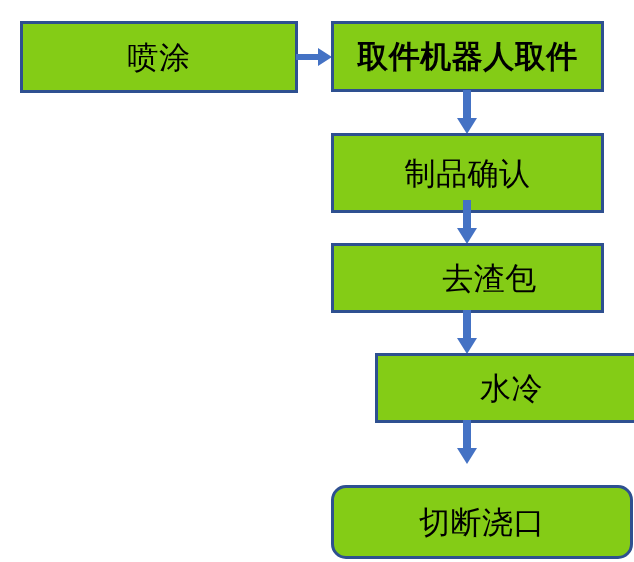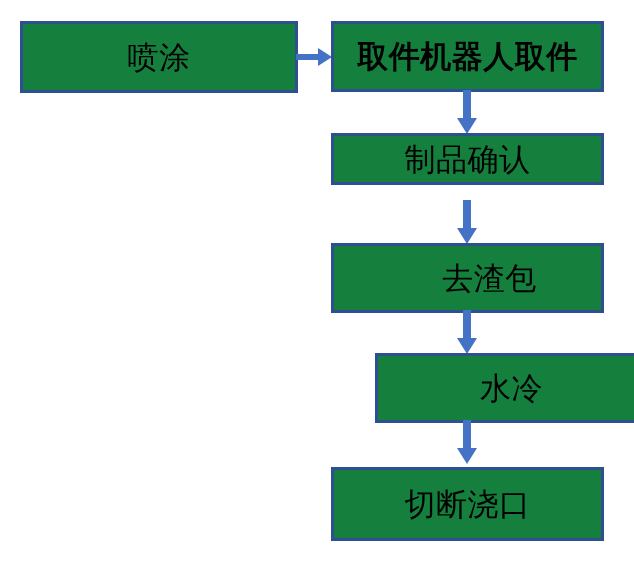--- a/index.html
+++ b/index.html
@@ -13,21 +13,21 @@
   #flowchart-canvas {
     position: relative;
     width: 634px;
     height: 562px;
     background: #ffffff;
     overflow: hidden;
   }
   .node {
     position: absolute;
     box-sizing: border-box;
-    background: #15803d;
+    background: #84cc16;
     border: 3px solid #2E5090;
     display: flex;
     align-items: center;
     justify-content: center;
   }
   .node-label {
     font-family: "Liberation Serif", "DejaVu Serif", serif;
     font-size: 31px;
     line-height: 1;
     color: #000000;
@@ -40,24 +40,24 @@
     overflow: visible;
   }
   .connector svg {
     display: block;
     overflow: visible;
   }
 
   
   #node-spray      { left: 20px;  top: 21px;  width: 278px; height: 72px; }
   #node-robot      { left: 331px; top: 21px;  width: 273px; height: 71px; font-weight: bold; }
-  #node-confirm    { left: 331px; top: 133px; width: 273px; height: 52px; }
+  #node-confirm    { left: 331px; top: 133px; width: 273px; height: 80px; }
   #node-deslag     { left: 331px; top: 243px; width: 273px; height: 70px; padding-left: 44px; }
   #node-watercool  { left: 331px; top: 353px; width: 273px; height: 70px; margin-left: 44px; }
-  #node-cutgate    { left: 331px; top: 467px; width: 273px; height: 74px; }
+  #node-cutgate    { left: 331px; top: 485px; width: 302px; height: 74px; border-radius: 15px; }
 
   
   #conn-spray-robot      { left: 296px; top: 45px;  width: 38px; height: 24px; }
   #conn-robot-confirm    { left: 455px; top: 90px;  width: 24px; height: 46px; }
   #conn-confirm-deslag   { left: 455px; top: 200px; width: 24px; height: 46px; }
   #conn-deslag-watercool { left: 455px; top: 310px; width: 24px; height: 46px; }
   #conn-watercool-cut    { left: 455px; top: 420px; width: 24px; height: 46px; }
 </style>
 </head>
 <body>

